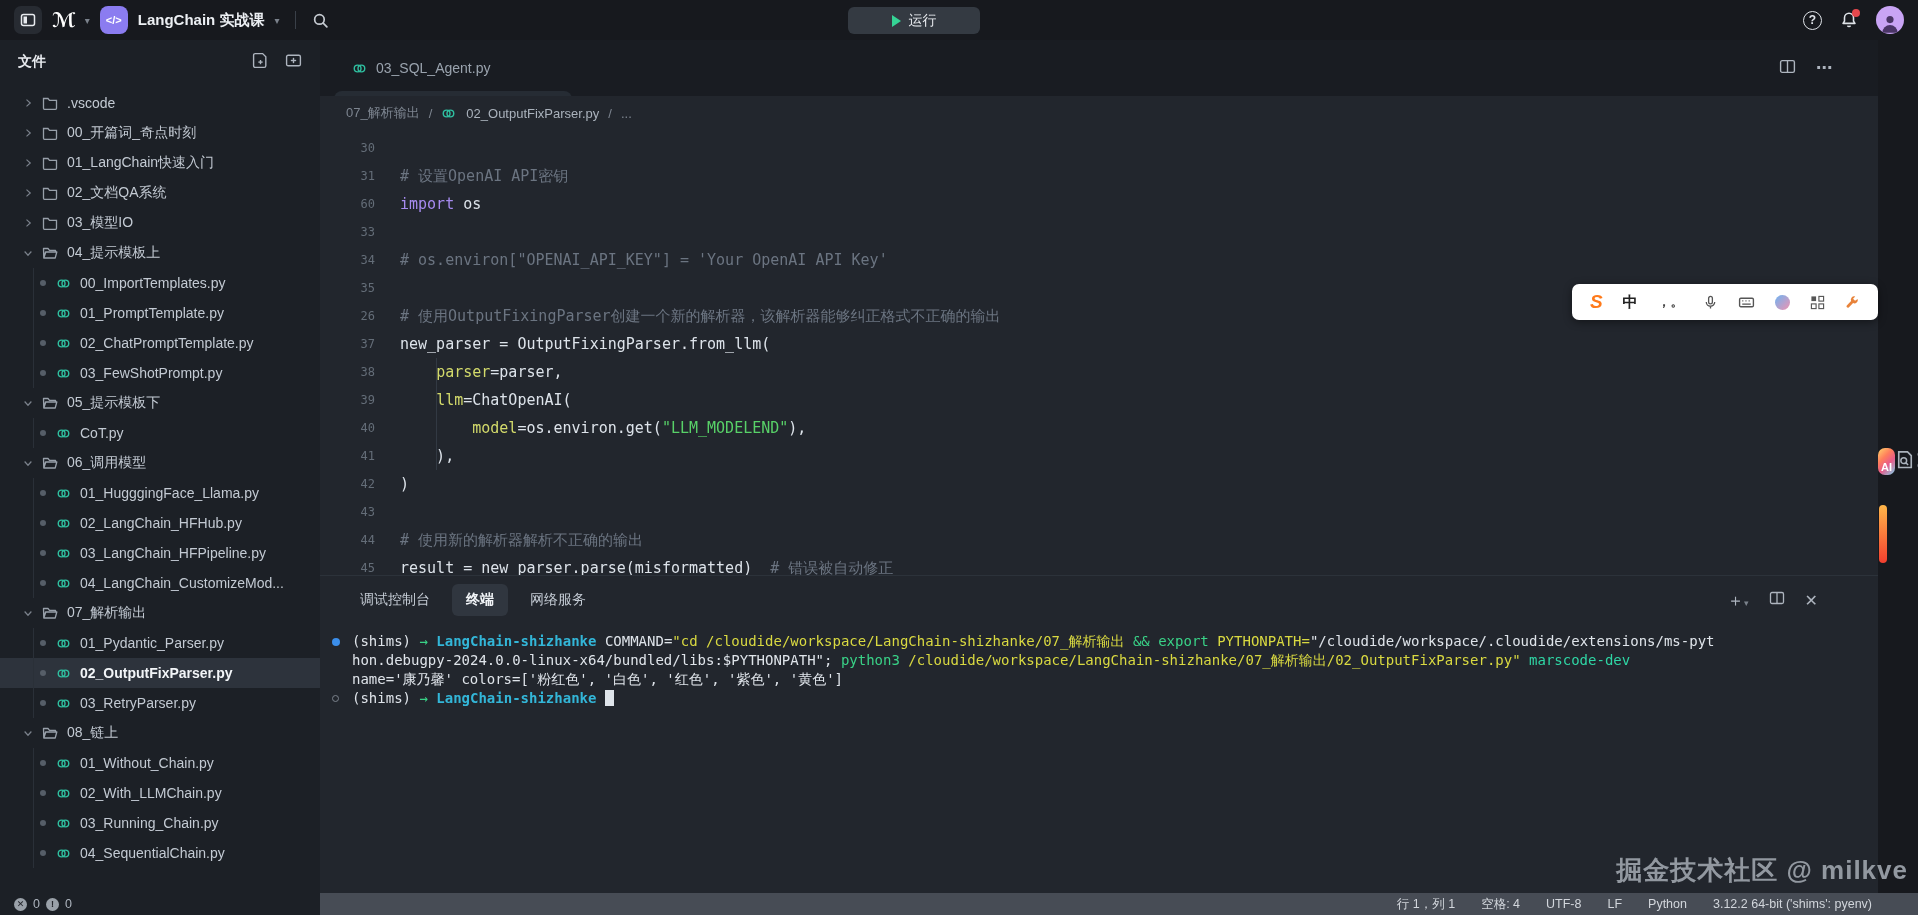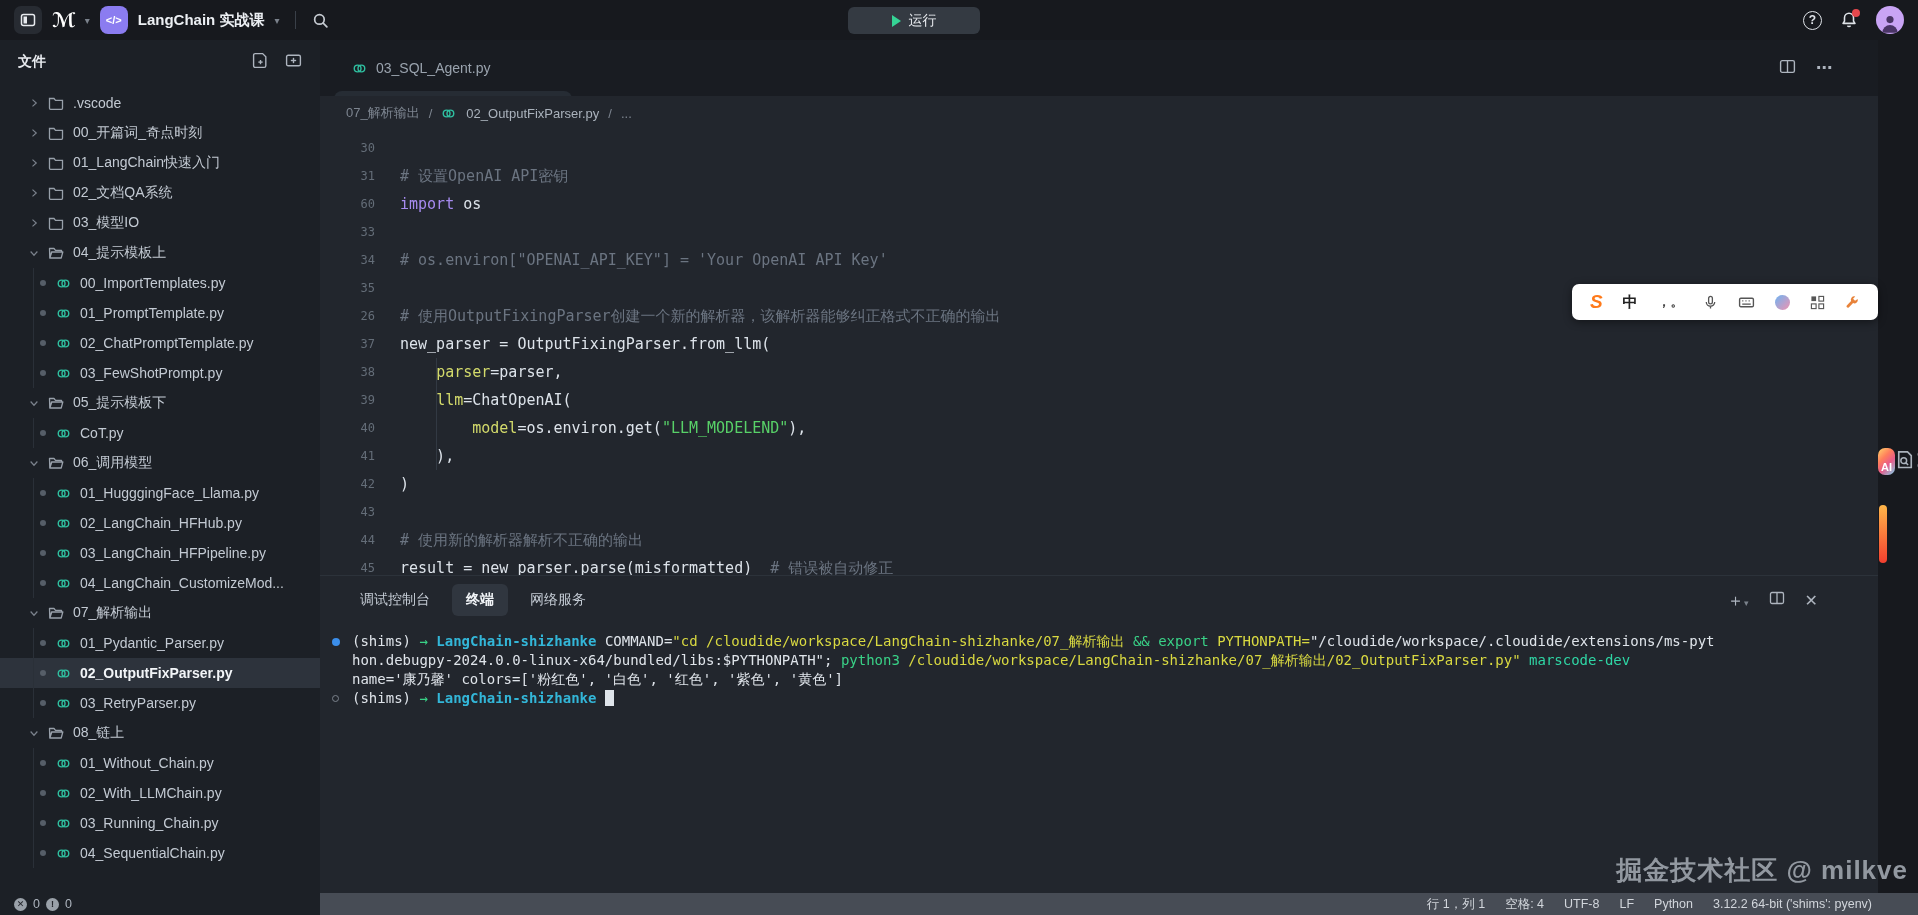--- a/index.html
+++ b/index.html
@@ -38,21 +38,21 @@
   .main { flex:1; display:flex; min-height:0; }
 
   
   .sidebar { width:320px; background:#1c2026; flex:0 0 320px; display:flex; flex-direction:column; }
   .sb-head { height:44px; display:flex; align-items:center; padding:0 18px; color:#e8ebef; }
   .sb-title { font-size:14px; font-weight:bold; }
   .sb-actions { margin-left:auto; display:flex; gap:16px; color:#aeb5bf; }
   .tree { flex:1; overflow:hidden; padding-top:4px; }
   .tree-item { height:30px; display:flex; align-items:center; font-size:14px; color:#c3cad3;
     position:relative; white-space:nowrap; }
-  .tree-item.d0 { padding-left:28px; }
+  .tree-item.d0 { padding-left:22px; }
   .tree-item.d1 { padding-left:40px; }
   .tree-item.d1::before { content:""; position:absolute; left:33px; top:0; bottom:0;
     border-left:1px solid #2a3038; }
   .tree-item.sel { background:#2d333c; color:#f2f5f8; font-weight:bold; }
   .t-chev { width:14px; margin-right:6px; color:#7b828c; display:flex; }
   .t-ficon { width:17px; margin-right:8px; color:#98a0aa; display:flex; }
   .t-dot { width:6px; height:6px; border-radius:50%; background:#565e68; margin-right:10px; flex:0 0 6px;}
   .t-chain { width:16px; margin-right:8px; color:#2fbfa0; display:flex; }
 
   
@@ -119,21 +119,21 @@
     background:linear-gradient(#ffb649,#f23f2f); }
   .ab-bottom { margin-top:auto; margin-bottom:34px; color:#aab2bc; display:flex; }
 
   
   .statusbar { height:22px; flex:0 0 22px; display:flex; font-size:12.5px; z-index:6;}
   .st-left { width:320px; flex:0 0 320px; background:#1c2026; display:flex; align-items:center;
     gap:6px; padding-left:14px; color:#aeb5bf; }
   .st-ic { width:13px; height:13px; border-radius:50%; background:#9aa1a9; color:#23262c;
     font-size:9px; font-weight:bold; display:flex; align-items:center; justify-content:center; }
   .st-right { flex:1; background:#474c55; display:flex; align-items:center; justify-content:flex-end;
-    gap:20px; padding-right:46px; color:#d2d6dc; }
+    gap:26px; padding-right:46px; color:#d2d6dc; }
 
   
   .watermark { position:absolute; right:10px; bottom:27px; font-size:26px; color:#9298a0;
     font-weight:600; z-index:7; letter-spacing:1px; }
 
   
   .ime { position:absolute; left:1572px; top:284px; width:306px; height:36px; background:#ffffff;
     border-radius:7px; box-shadow:0 2px 8px rgba(0,0,0,.45); display:flex; align-items:center;
     justify-content:space-around; padding:0 8px; z-index:8; }
   .ime-s { color:#ff7a1a; font-weight:bold; font-size:19px; font-style:italic; }

